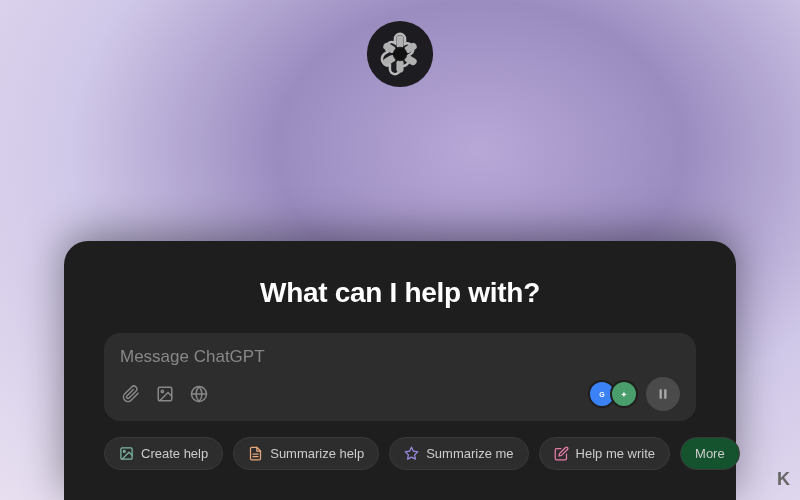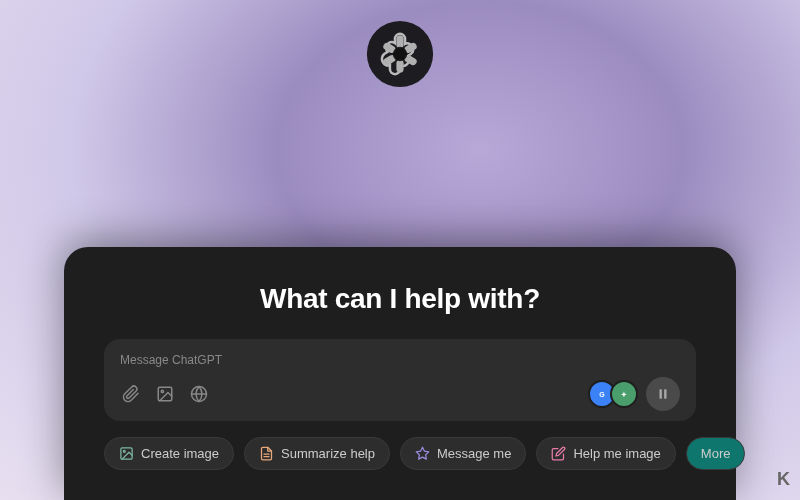--- a/index.html
+++ b/index.html
@@ -72,21 +72,21 @@
       align-items: center;
       margin-bottom: 10px;
     }
 
     .message-input {
       flex: 1;
       background: transparent;
       border: none;
       outline: none;
       color: #888888;
-      font-size: 12px;
+      font-size: 17px;
       font-family: inherit;
       caret-color: #fff;
     }
 
     .message-input::placeholder {
       color: #888888;
     }
 
     .input-actions-row {
       display: flex;
@@ -186,21 +186,21 @@
     }
 
     .chip-icon {
       font-size: 14px;
       display: flex;
       align-items: center;
     }
 
     
     .chip.more {
-      background: #0f766e;
+      background: #14532d;
     }
 
     
   </style>
 </head>
 <body>
 
 <div class="bg"></div>
 
 <div class="logo-container">
@@ -287,52 +287,52 @@
   <div class="chips-row">
 
     <button class="chip">
       <span class="chip-icon">
         <svg width="15" height="15" viewBox="0 0 24 24" fill="none" stroke="#7eb8a4" stroke-width="2" stroke-linecap="round" stroke-linejoin="round">
           <rect x="3" y="3" width="18" height="18" rx="2"></rect>
             <circle cx="8.5" cy="8.5" r="1.5"></circle>
             <polyline points="21 15 16 10 5 21"></polyline>
         </svg>
       </span>
-      <span>Create image</span>
+      <span>Create help</span>
     </button>
 
     <button class="chip">
       <span class="chip-icon">
         <svg width="15" height="15" viewBox="0 0 24 24" fill="none" stroke="#e8a87c" stroke-width="2" stroke-linecap="round" stroke-linejoin="round">
           <path d="M14 2H6a2 2 0 00-2 2v16a2 2 0 002 2h12a2 2 0 002-2V8z"></path>
             <polyline points="14 2 14 8 20 8"></polyline>
             <line x1="16" y1="13" x2="8" y2="13"></line>
             <line x1="16" y1="17" x2="8" y2="17"></line>
         </svg>
       </span>
       <span>Summarize help</span>
     </button>
 
     <button class="chip">
       <span class="chip-icon">
         <svg width="15" height="15" viewBox="0 0 24 24" fill="none" stroke="#9b8ce0" stroke-width="2" stroke-linecap="round" stroke-linejoin="round">
           <polygon points="12 2 15.09 8.26 22 9.27 17 14.14 18.18 21.02 12 17.77 5.82 21.02 7 14.14 2 9.27 8.91 8.26 12 2"></polygon>
         </svg>
       </span>
-      <span>Message me</span>
+      <span>Summarize me</span>
     </button>
 
     <button class="chip">
       <span class="chip-icon">
         <svg width="15" height="15" viewBox="0 0 24 24" fill="none" stroke="#e87ca8" stroke-width="2" stroke-linecap="round" stroke-linejoin="round">
           <path d="M11 4H4a2 2 0 00-2 2v14a2 2 0 002 2h14a2 2 0 002-2v-7"></path>
             <path d="M18.5 2.5a2.121 2.121 0 013 3L12 15l-4 1 1-4 9.5-9.5z"></path>
         </svg>
       </span>
-      <span>Help me image</span>
+      <span>Help me write</span>
     </button>
 
     <button class="chip more">
       <span>More</span>
     </button>
 
   </div>
 
 </div>
 

